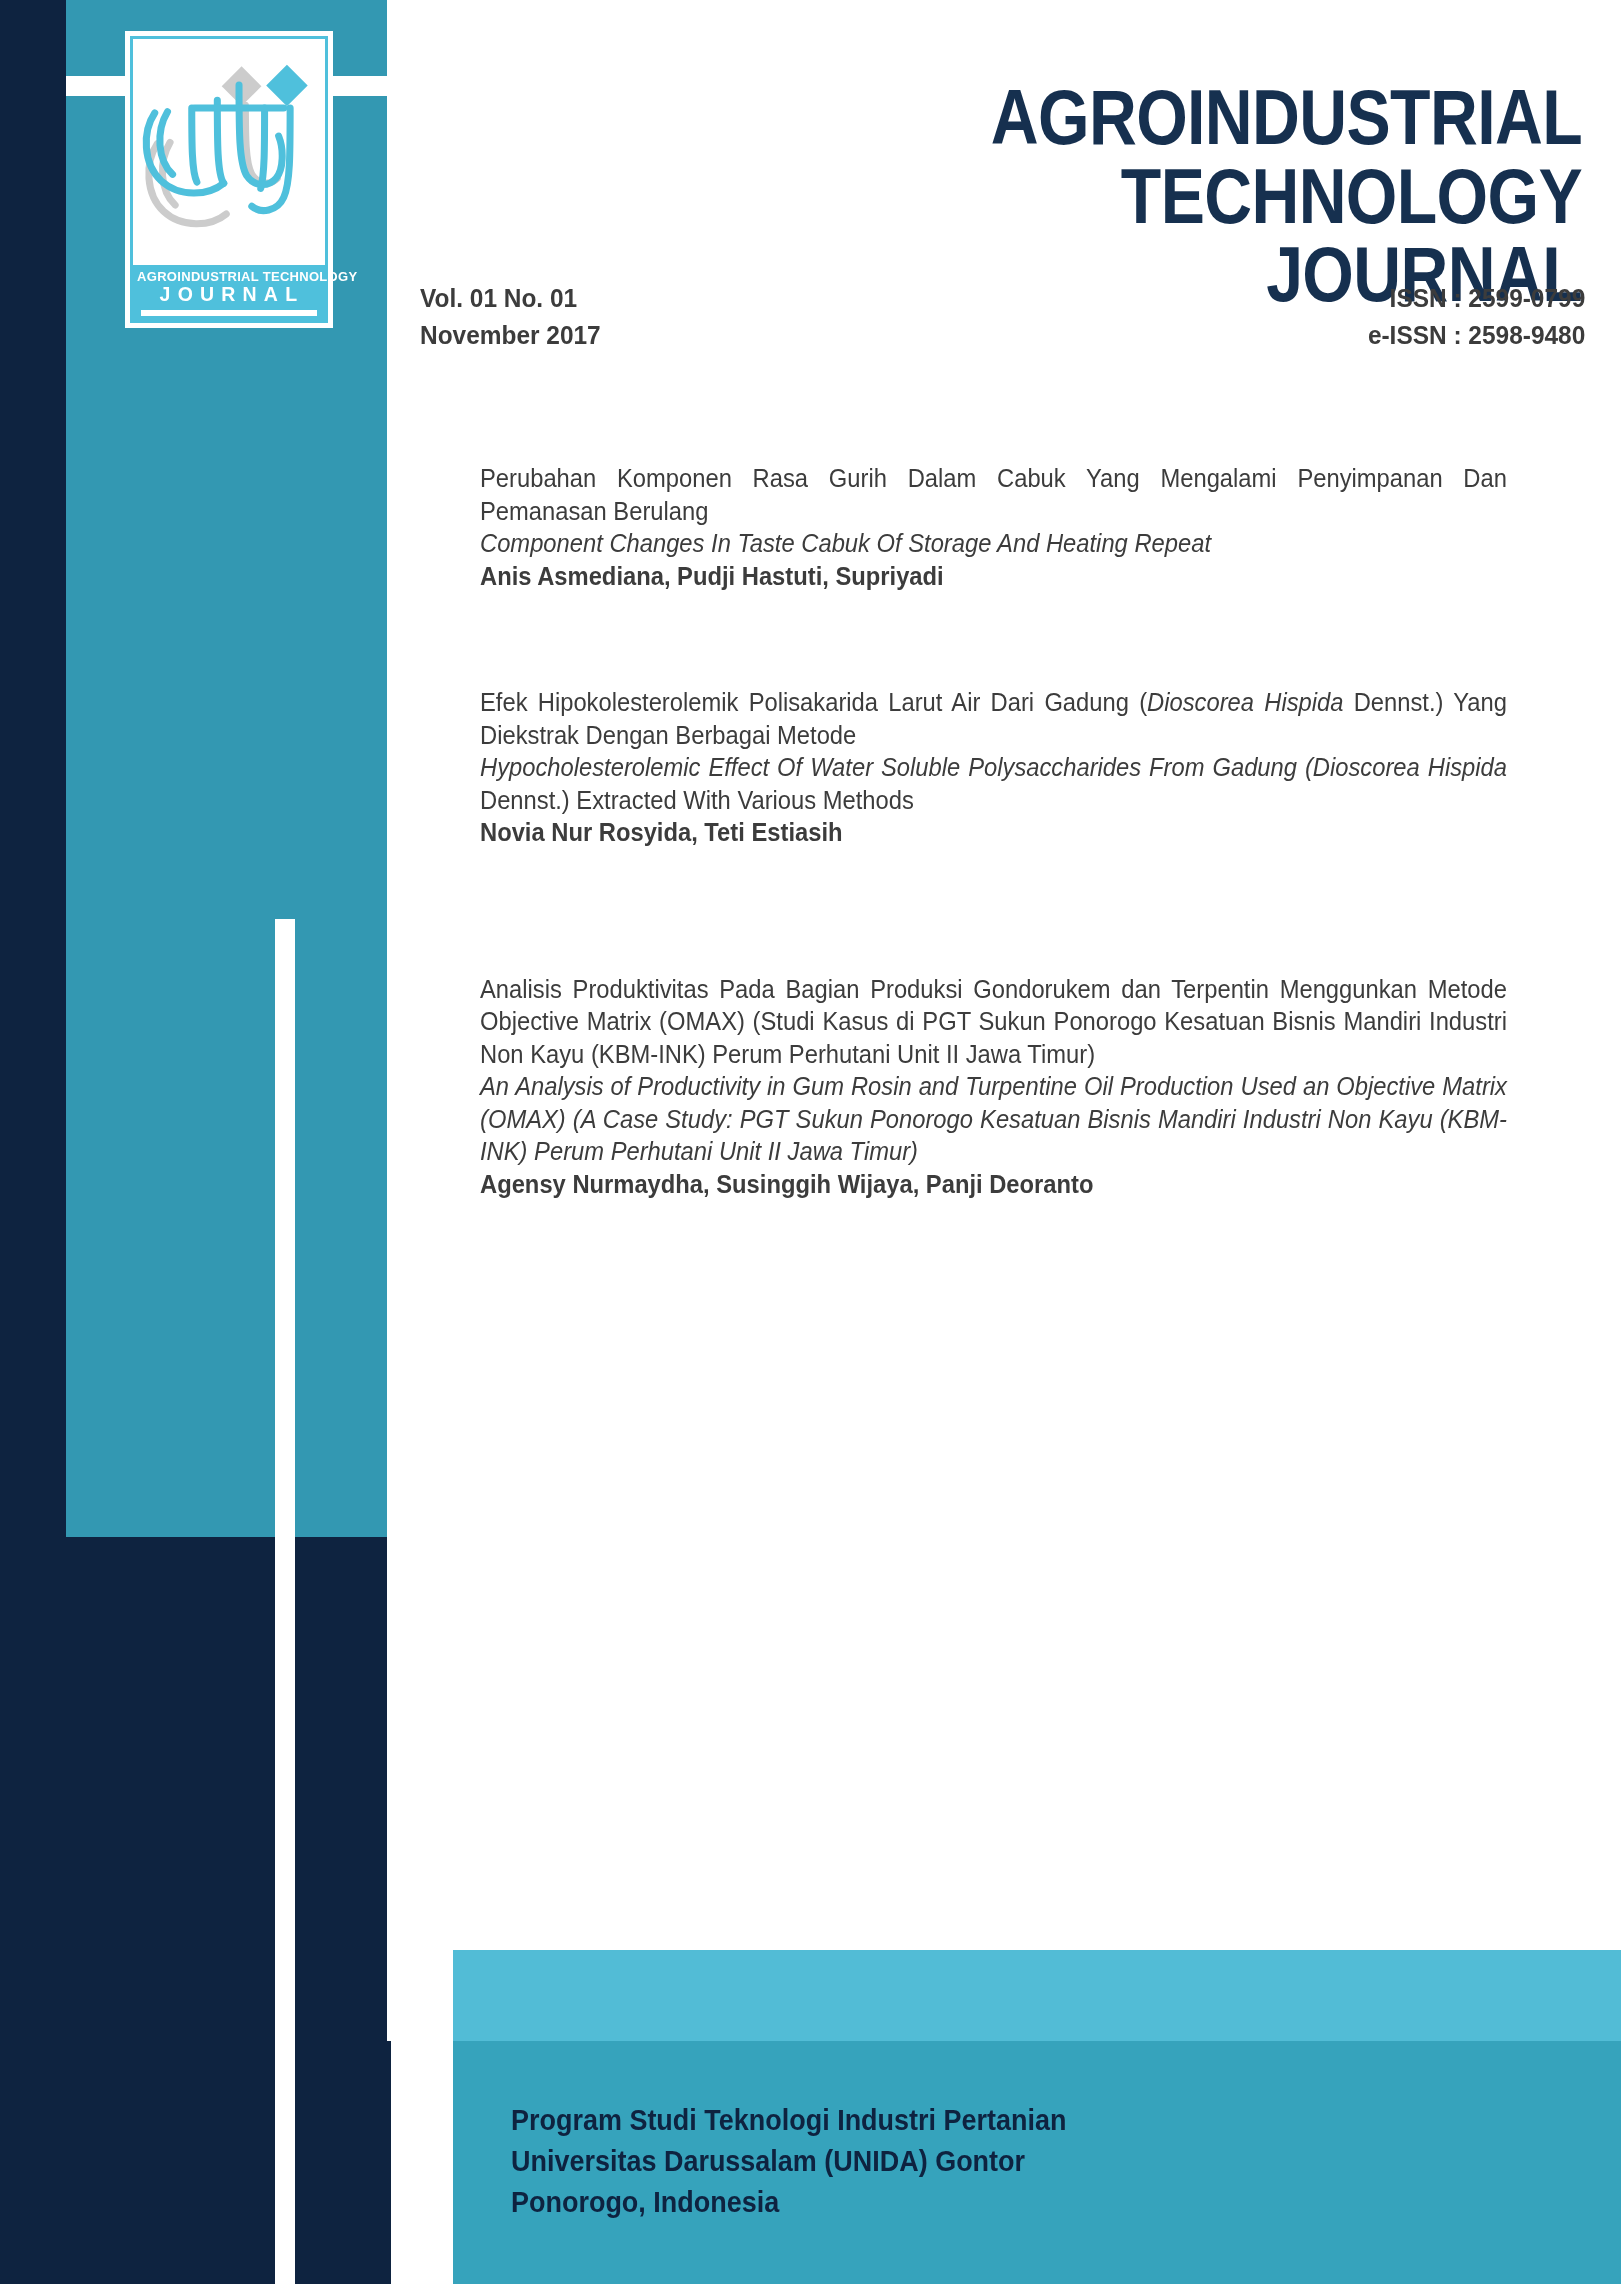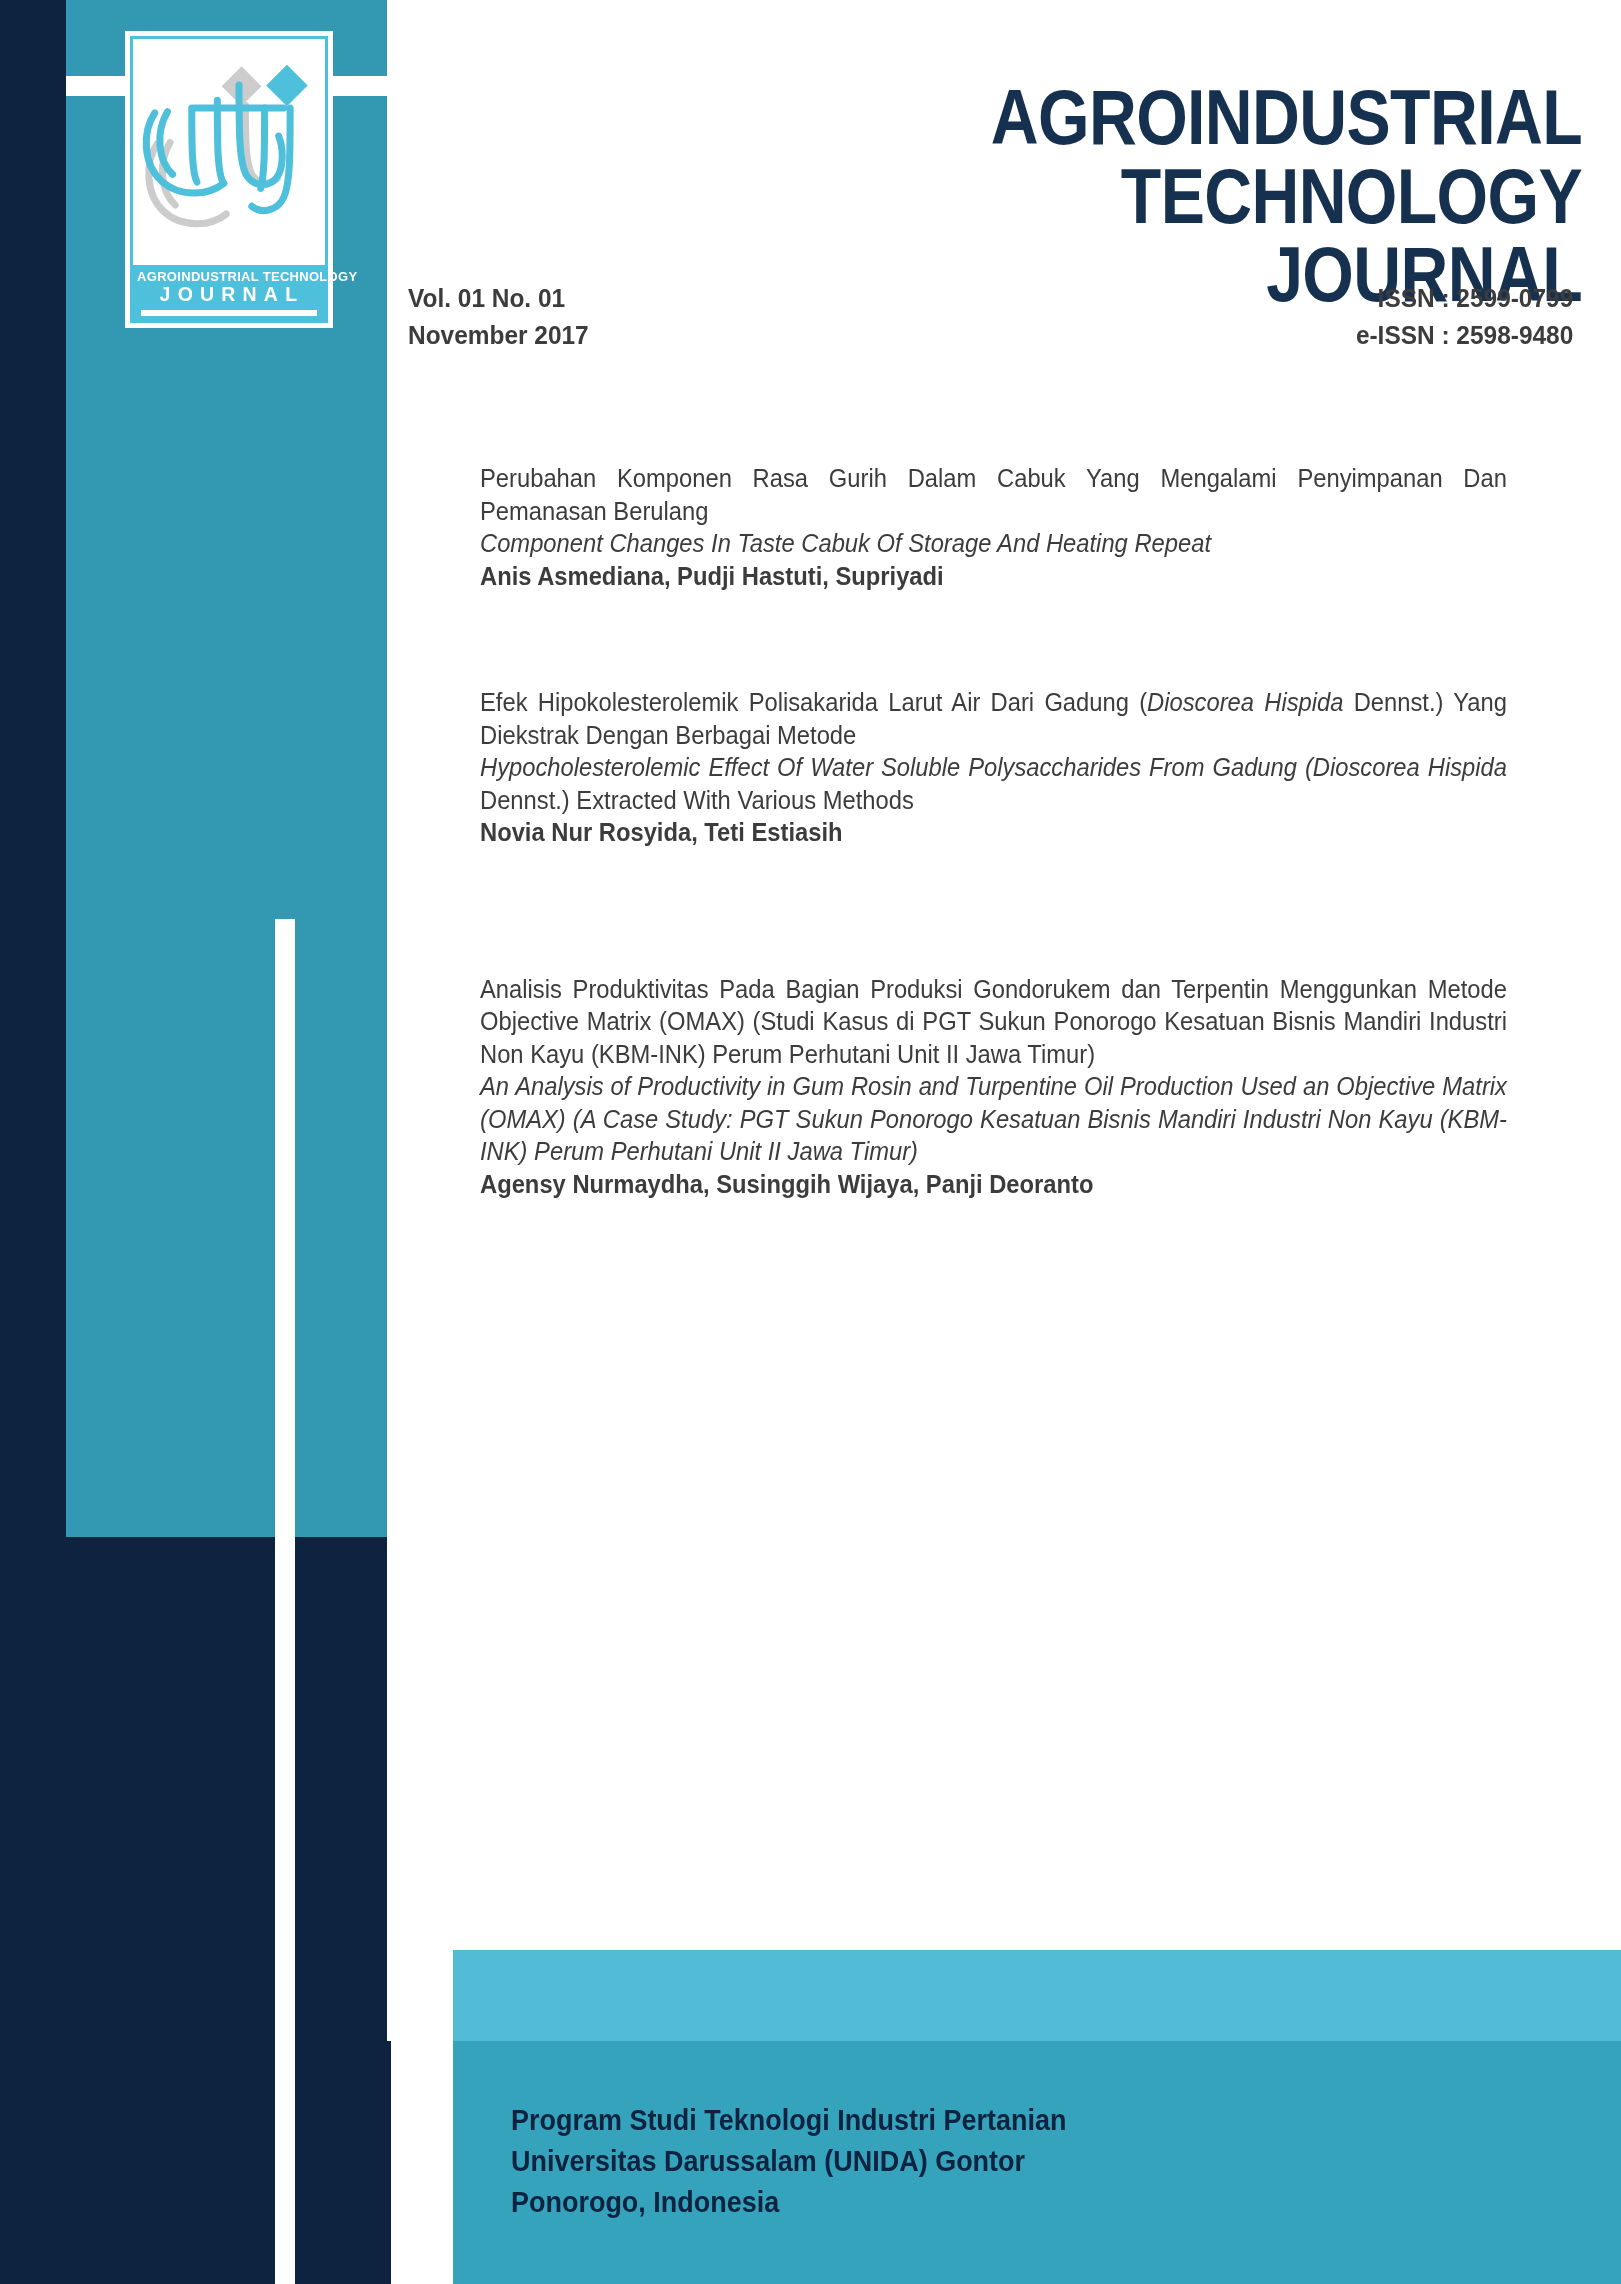--- a/index.html
+++ b/index.html
@@ -105,21 +105,21 @@
     font-weight:bold;
     font-size:77px;
     line-height:1.02;
     letter-spacing:-0.7px;
     text-align:right;
     transform:scaleX(0.86);
     transform-origin:right center;
     white-space:pre-line;
   }
   .issue-row{
-    position:absolute; left:408px; top:280px; width:1165px;
+    position:absolute; left:420px; top:280px; width:1165px;
     display:flex; justify-content:space-between; align-items:flex-start;
   }
   .issue-left div, .issue-right div{
     color:#3C3C3C;
     font-weight:bold;
     font-size:26px;
     line-height:1.42;
     transform:scaleX(0.94);
     transform-origin:left center;
     white-space:nowrap;

